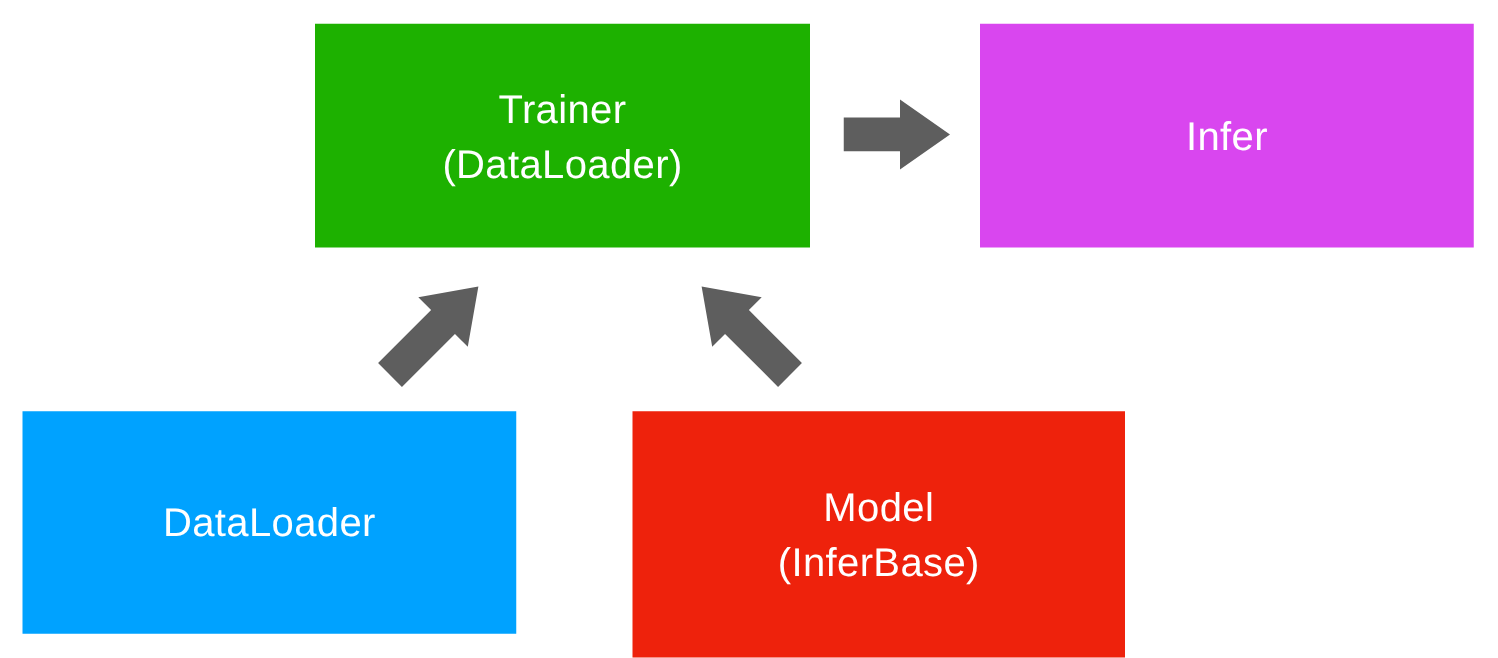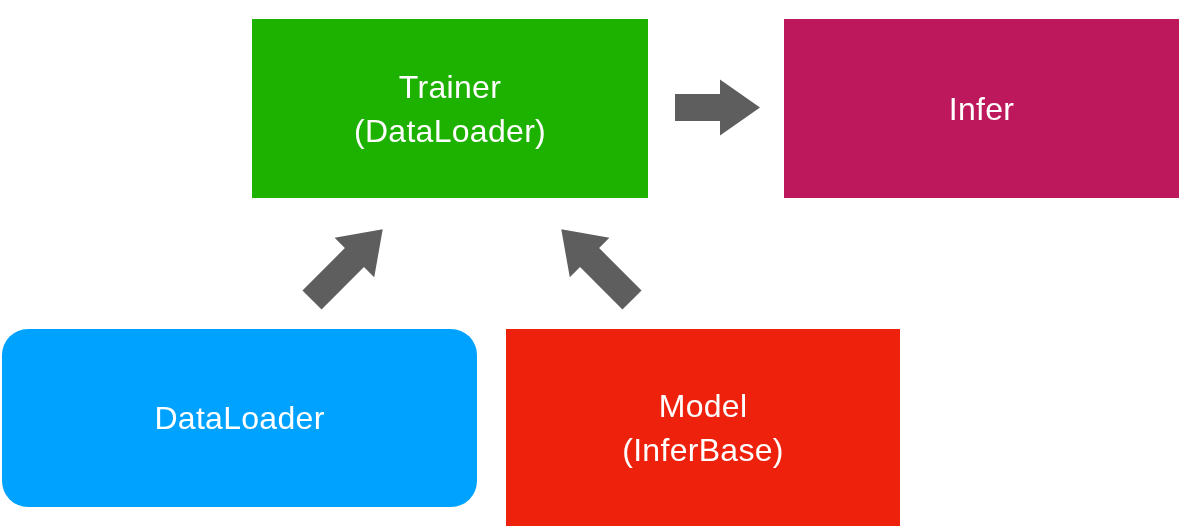--- a/index.html
+++ b/index.html
@@ -29,40 +29,40 @@
     justify-content: center;
     color: #ffffff;
     font-size: 32px;
     font-weight: 500;
     line-height: 44px;
     text-align: center;
     letter-spacing: 0.3px;
   }
   .node-trainer    { left: 252px; top: 19px;  width: 396px; height: 179px; }
   .node-infer      { left: 784px; top: 19px;  width: 395px; height: 179px; }
-  .node-dataloader { left: 2px;  top: 329px; width: 475px; height: 178px; border-radius: 26px; }
+  .node-dataloader { left: 18px;  top: 329px; width: 395px; height: 178px; }
   .node-model      { left: 506px; top: 329px; width: 394px; height: 198px; }
   svg.arrow-layer {
     position: absolute;
     left: 0;
     top: 0;
     pointer-events: none;
   }
 </style>
 </head>
 <body style="background-color: rgb(255, 255, 255);">
 
 <div class="diagram-canvas">
 
   <div class="node node-trainer" style="background-color: rgb(29, 177, 0);">
     <div>Trainer</div>
     <div>(DataLoader)</div>
   </div>
 
-  <div class="node node-infer" style="background-color: #be185d;">
+  <div class="node node-infer" style="background-color: #d946ef;">
     <div>Infer</div>
   </div>
 
   <div class="node node-dataloader" style="background-color: rgb(0, 162, 255);">
     <div>DataLoader</div>
   </div>
 
   <div class="node node-model" style="background-color: rgb(238, 34, 12);">
     <div>Model</div>
     <div>(InferBase)</div>

